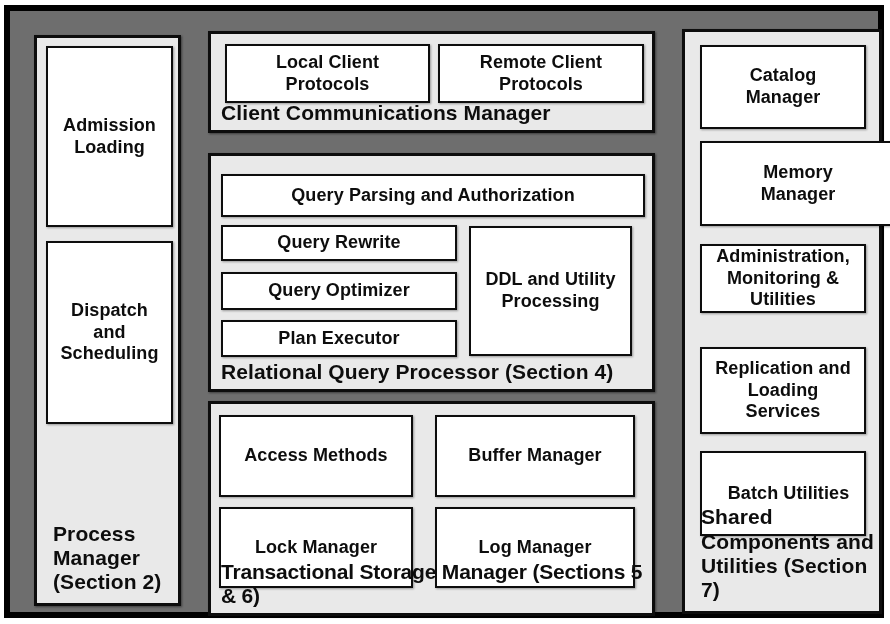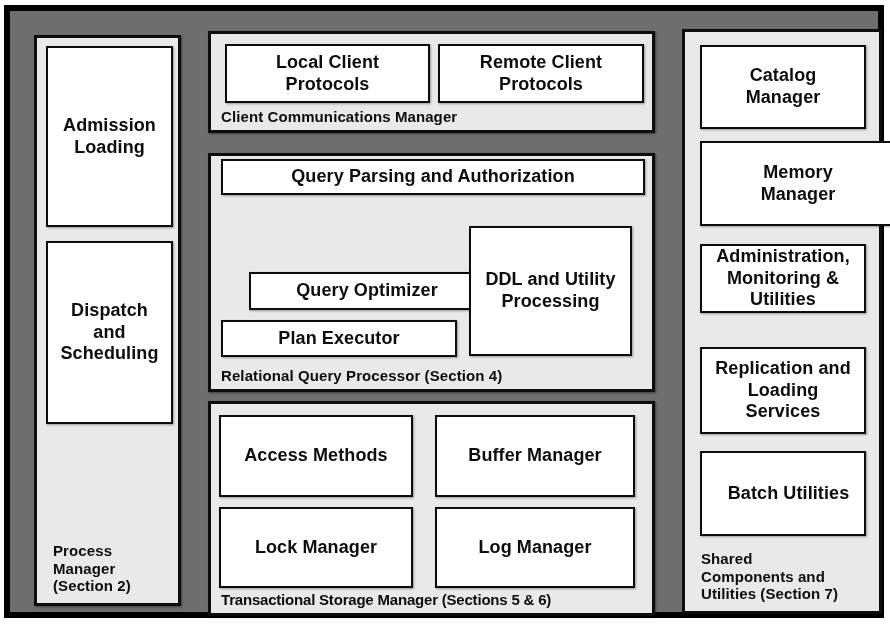--- a/index.html
+++ b/index.html
@@ -45,43 +45,43 @@
     align-items: center;
     justify-content: center;
     text-align: center;
     font-size: 18px;
     line-height: 1.2;
     white-space: pre-line;
     letter-spacing: 0.1px;
   }
   .panel-label {
     position: absolute;
-    font-size: 15px;
+    font-size: 21px;
     line-height: 1.15;
     white-space: pre-line;
     letter-spacing: 0.1px;
   }
   .label-bl { left: 10px; bottom: 5px; text-align: left; }
   .label-bc { left: 16px; right: 0; bottom: 9px; text-align: left; }
 
   
   .panel-process  { left: 24px;  top: 24px;  width: 147px; height: 571px; }
   .box-admission  { left: 9px;   top: 8px;   width: 127px; height: 181px; }
   .box-dispatch   { left: 9px;   top: 203px; width: 127px; height: 183px; }
 
   
   .panel-ccm      { left: 198px; top: 20px;  width: 447px; height: 102px; }
   .box-local      { left: 8px;   top: 10px;  width: 205px; height: 59px; margin-left: 6px; }
   .box-remote     { left: 227px; top: 10px;  width: 206px; height: 59px; }
 
   
   .panel-rqp      { left: 198px; top: 142px; width: 447px; height: 239px; }
-  .box-parsing    { left: 10px;  top: 3px;  width: 424px; height: 36px; }
+  .box-parsing    { left: 10px;  top: 18px;  width: 424px; height: 43px; }
   .box-rewrite    { left: 10px;  top: 69px;  width: 236px; height: 36px; }
-  .box-optimizer  { left: 10px;  top: 116px; width: 236px; height: 38px; margin-left: 28px; }
+  .box-optimizer  { left: 10px;  top: 116px; width: 236px; height: 38px; }
   .box-executor   { left: 10px;  top: 164px; width: 236px; height: 37px; }
   .box-ddl        { left: 258px; top: 70px;  width: 163px; height: 130px; }
 
   
   .panel-tsm      { left: 198px; top: 390px; width: 447px; height: 215px; }
   .box-access     { left: 8px;   top: 11px;  width: 194px; height: 82px; text-align: right; }
   .box-buffer     { left: 224px; top: 11px;  width: 200px; height: 82px; }
   .box-lock       { left: 8px;   top: 103px; width: 194px; height: 81px; }
   .box-log        { left: 224px; top: 103px; width: 200px; height: 81px; }
   .panel-tsm .panel-label { letter-spacing: -0.2px; }
@@ -114,20 +114,21 @@
     <section class="panel panel-ccm">
       <div class="box box-local">Local Client
 Protocols</div>
       <div class="box box-remote">Remote Client
 Protocols</div>
       <div class="panel-label label-bl">Client Communications Manager</div>
     </section>
 
     <section class="panel panel-rqp">
       <div class="box box-parsing">Query Parsing and Authorization</div>
+      <div class="box box-rewrite">Query Rewrite</div>
       <div class="box box-optimizer">Query Optimizer</div>
       <div class="box box-executor">Plan Executor</div>
       <div class="box box-ddl">DDL and Utility
 Processing</div>
       <div class="panel-label label-bl">Relational Query Processor (Section 4)</div>
     </section>
 
     <section class="panel panel-tsm">
       <div class="box box-access">Access Methods</div>
       <div class="box box-buffer">Buffer Manager</div>

